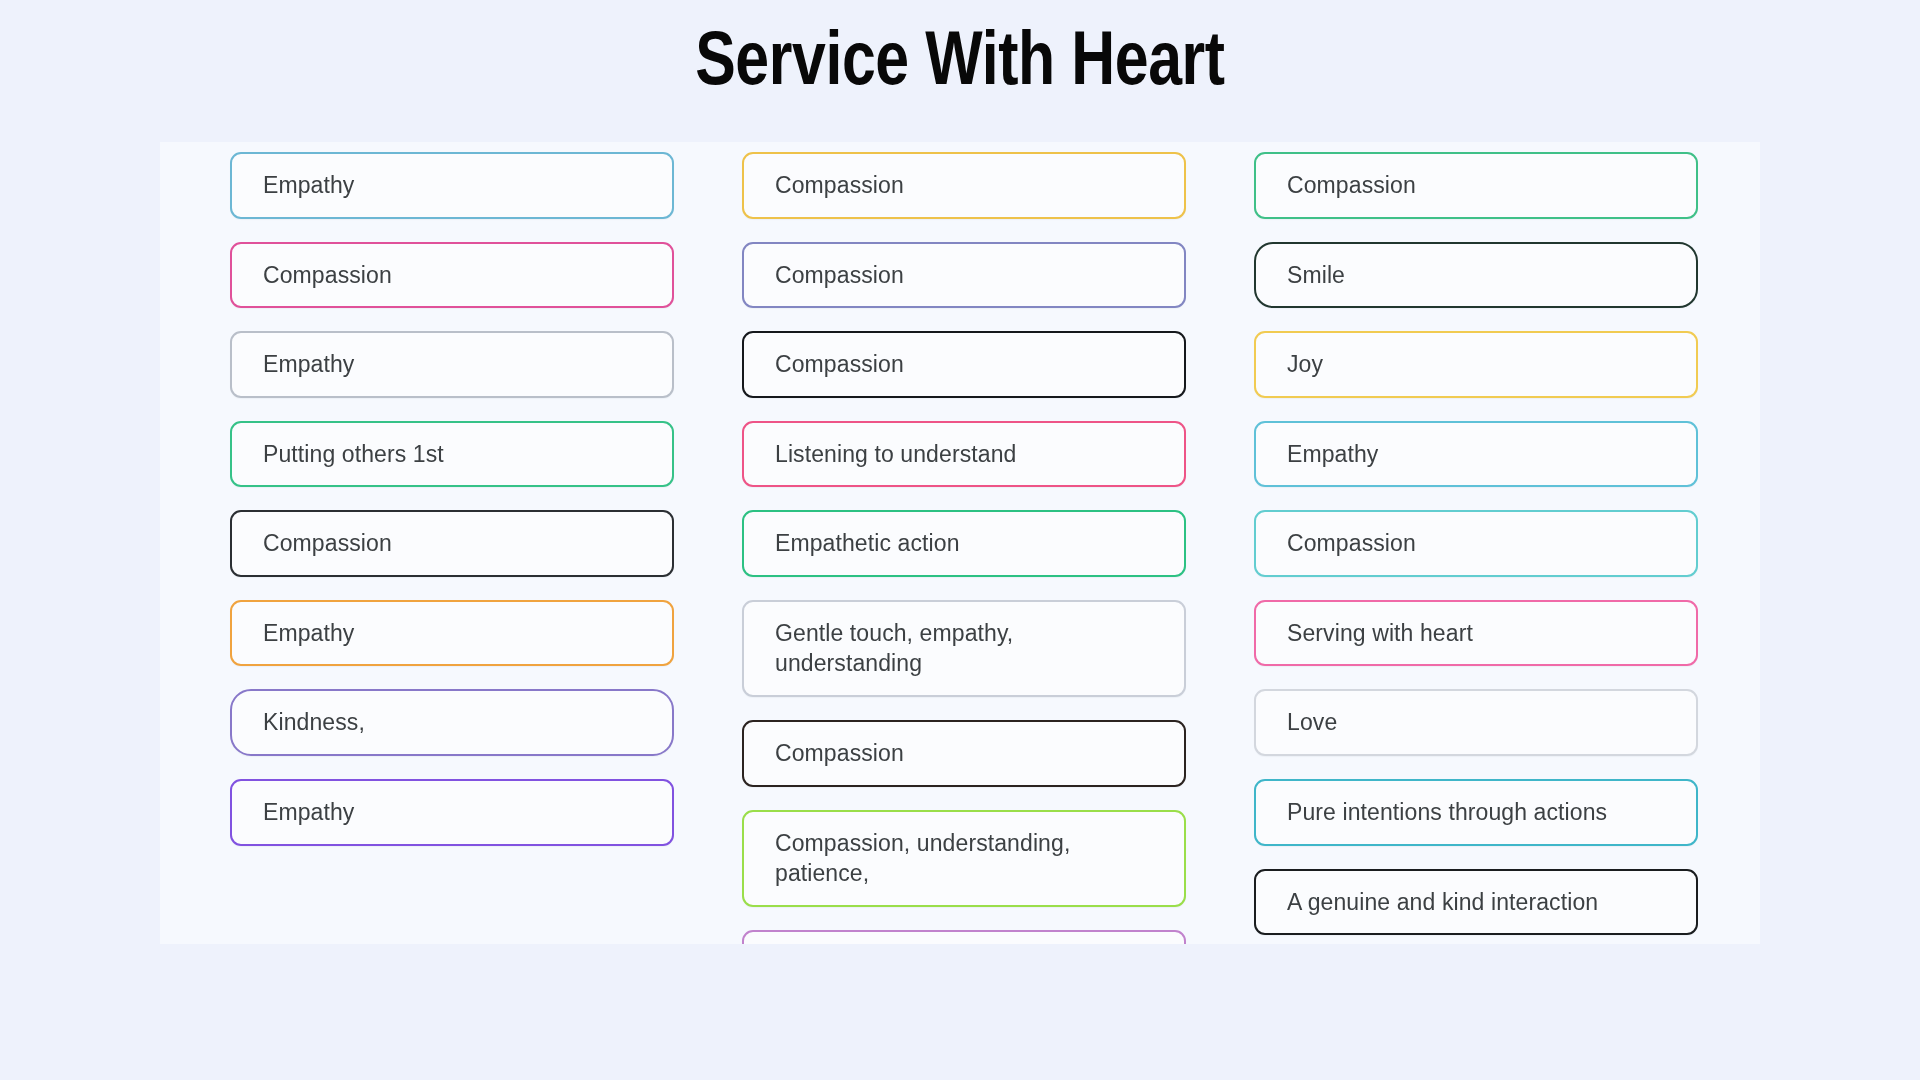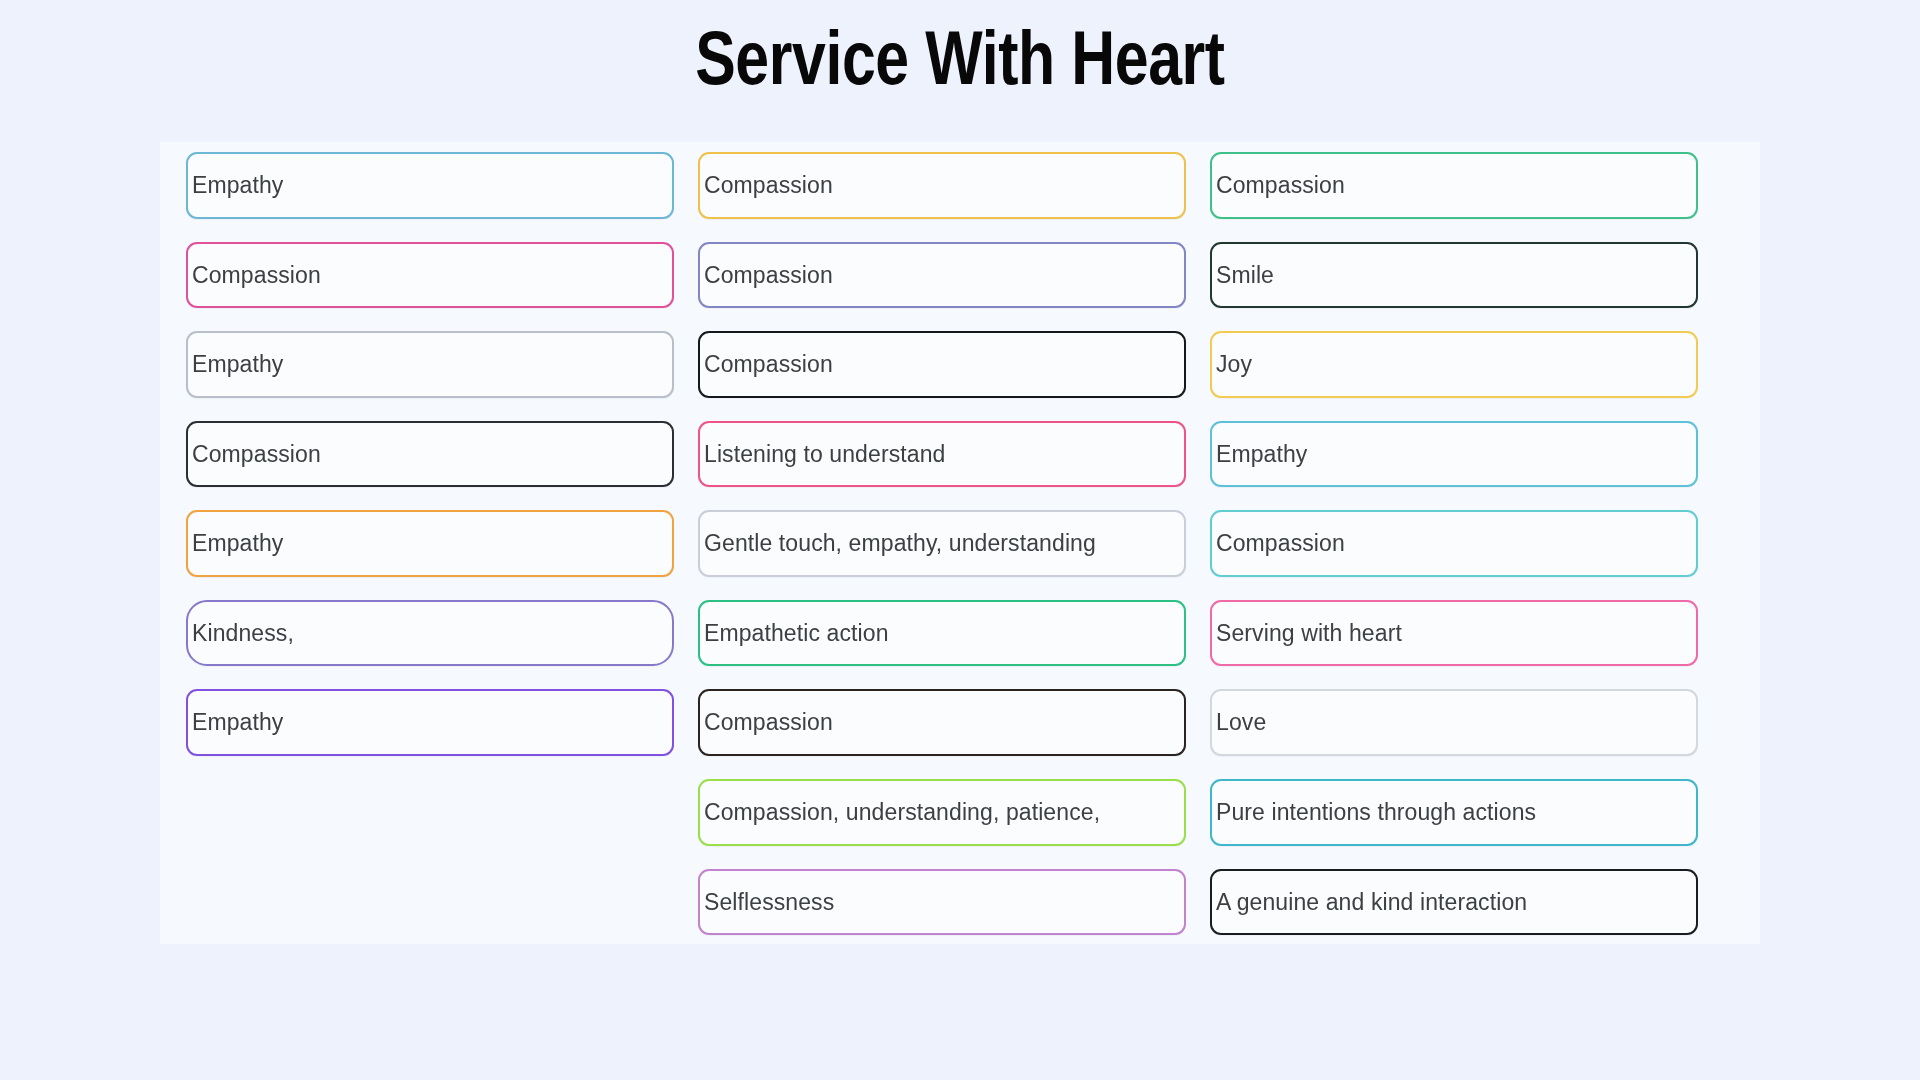--- a/index.html
+++ b/index.html
@@ -73,24 +73,25 @@
     gap: 23px;
   }
 
   
   .card {
     box-sizing: border-box;
     min-height: 58px;
     background: #fbfcfe;
     border: 2px solid #bfc5d2;
     border-radius: 11px;
-    padding: 16px 4px;
+    padding: 16px 31px;
     display: flex;
     align-items: center;
     box-shadow: 0 1px 1px rgba(32,40,70,0.04);
+    margin-left: 44px;
   }
   .card-text {
     font-size: 23px;
     line-height: 1.33;
     color: #3c4043;
     font-weight: 400;
     letter-spacing: 0.1px;
   }
   .card.tall {
     min-height: 92px;
@@ -112,20 +113,23 @@
         <div class="column" id="col-1">
             <div class="card" style="border-color: rgb(108, 183, 212);">
               <span class="card-text">Empathy</span>
             </div>
             <div class="card" style="border-color: rgb(224, 81, 154);">
               <span class="card-text">Compassion</span>
             </div>
             <div class="card" style="border-color: rgb(185, 191, 201);">
               <span class="card-text">Empathy</span>
             </div>
+            <div class="card" style="border-color: rgb(54, 194, 136);">
+              <span class="card-text">Putting others 1st</span>
+            </div>
             <div class="card" style="border-color: rgb(43, 47, 51);">
               <span class="card-text">Compassion</span>
             </div>
             <div class="card" style="border-color: rgb(240, 163, 63);">
               <span class="card-text">Empathy</span>
             </div>
             <div class="card" style="border-color: rgb(136, 120, 201); border-radius: 21px;">
               <span class="card-text">Kindness,</span>
             </div>
             <div class="card" style="border-color: rgb(129, 82, 224);">
@@ -138,41 +142,41 @@
             </div>
             <div class="card" style="border-color: rgb(130, 134, 194);">
               <span class="card-text">Compassion</span>
             </div>
             <div class="card" style="border-color: rgb(21, 24, 28);">
               <span class="card-text">Compassion</span>
             </div>
             <div class="card" style="border-color: rgb(238, 84, 135); align-items: center;">
               <span class="card-text">Listening to understand</span>
             </div>
+            <div class="card" style="border-color: rgb(44, 193, 131);">
+              <span class="card-text">Empathetic action</span>
+            </div>
             <div class="card" style="border-color: rgb(201, 206, 216);">
               <span class="card-text">Gentle touch, empathy, understanding</span>
-            </div>
-            <div class="card" style="border-color: rgb(44, 193, 131);">
-              <span class="card-text">Empathetic action</span>
             </div>
             <div class="card" style="border-color: rgb(43, 35, 32);">
               <span class="card-text">Compassion</span>
             </div>
             <div class="card" style="border-color: rgb(154, 222, 74);">
               <span class="card-text">Compassion, understanding, patience,</span>
             </div>
             <div class="card" style="border-color: rgb(193, 131, 205);">
               <span class="card-text">Selflessness</span>
             </div>
           </div>
         <div class="column" id="col-3">
             <div class="card" style="border-color: rgb(63, 192, 136);">
               <span class="card-text">Compassion</span>
             </div>
-            <div class="card" style="border-color: rgb(33, 55, 47);">
+            <div class="card" style="border-color: rgb(33, 55, 47); border-radius: 19px;">
               <span class="card-text">Smile</span>
             </div>
             <div class="card" style="border-color: rgb(241, 203, 82);">
               <span class="card-text">Joy</span>
             </div>
             <div class="card" style="border-color: rgb(95, 193, 216);">
               <span class="card-text">Empathy</span>
             </div>
             <div class="card" style="border-color: rgb(98, 205, 208);">
               <span class="card-text">Compassion</span>

